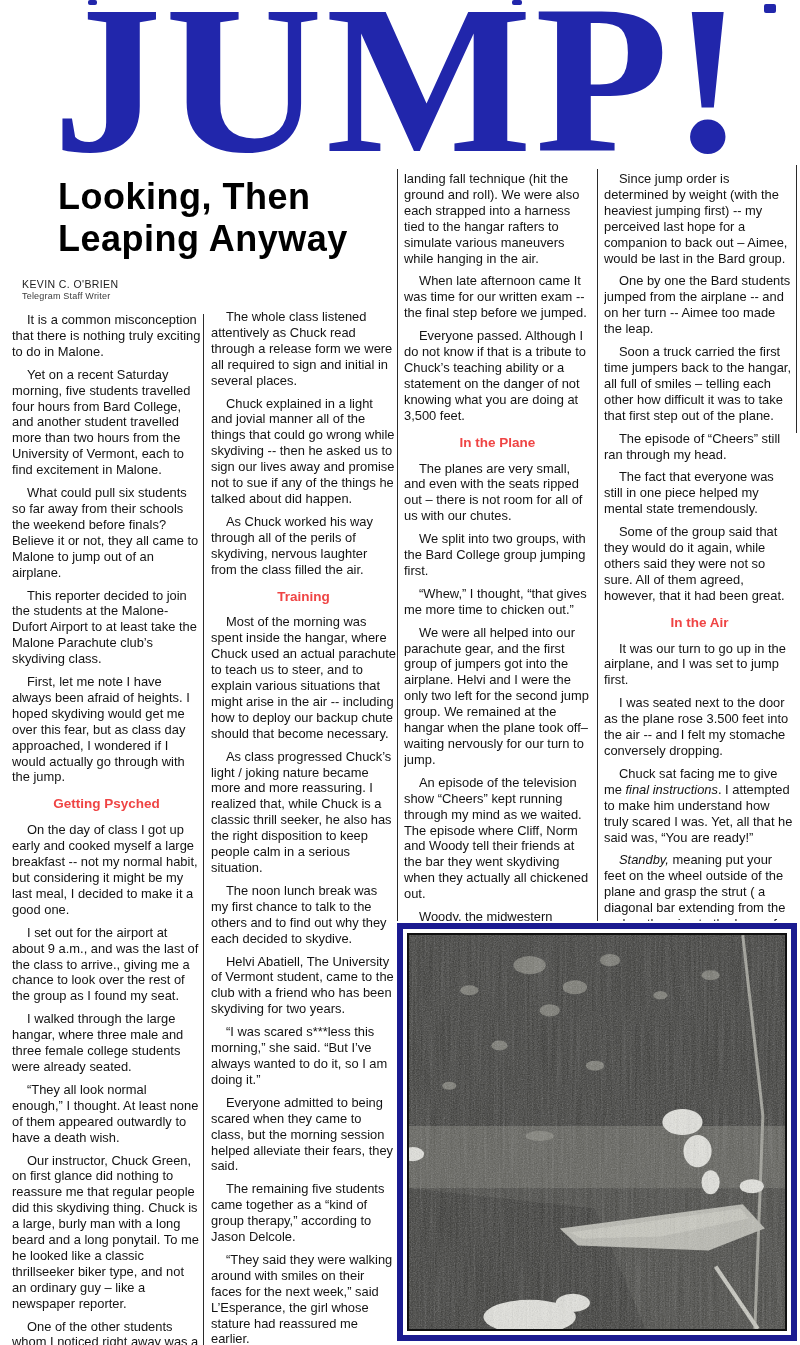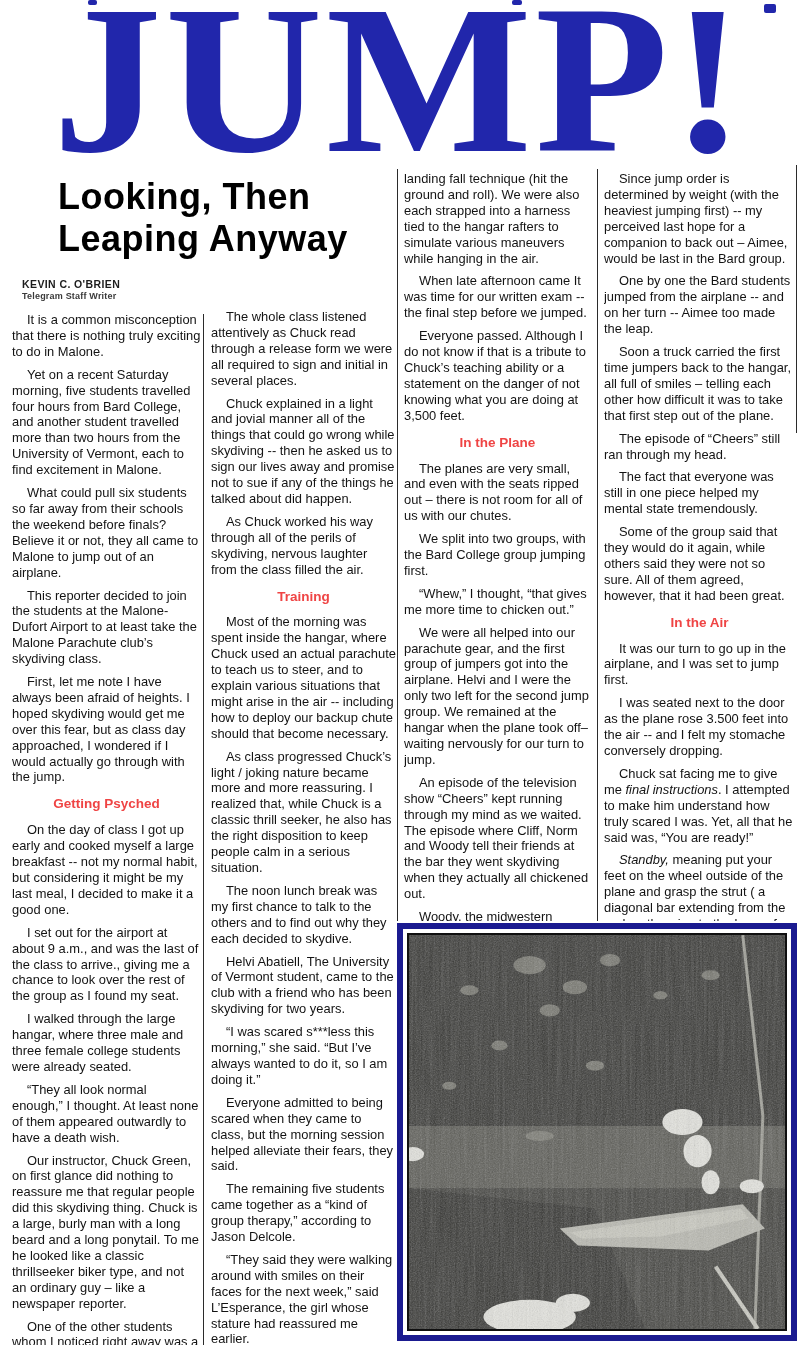--- a/index.html
+++ b/index.html
@@ -21,22 +21,22 @@
   #speck2{left:512px;top:0;width:10px;height:5px}
   #speck3{left:764px;top:4px;width:12px;height:9px}
   
   .headline{
     position:absolute;left:58px;top:176px;width:340px;
     font-family:Liberation Sans, sans-serif;font-weight:bold;
     font-size:36px;line-height:1.16;color:#000;
     white-space:pre-line;letter-spacing:.5px;
   }
   .byline{position:absolute;left:22px;top:278px;line-height:1.25}
-  .byline .author{font-weight:bold;font-size:10.5px;letter-spacing:.4px;color:#1c1c1c}
-  .byline .role{font-weight:bold;font-size:9px;color:#3a3a3a;letter-spacing:.2px}
+  .byline .author{font-weight:normal;font-size:10.5px;letter-spacing:.4px;color:#1c1c1c}
+  .byline .role{font-weight:normal;font-size:9px;color:#3a3a3a;letter-spacing:.2px}
   
   .col{position:absolute;font-size:12.9px;line-height:15.9px;overflow:hidden;text-align:left}
   .col p{margin:0 0 7px;text-indent:15px}
   .col h3{margin:11px 0 10px;font-size:13.5px;text-align:center;font-weight:bold;color:#ef4444}
   #col1{left:12px;top:312px;width:189px;height:1033px}
   #col2{left:211px;top:309px;width:185px;height:1036px}
   #col3{left:404px;top:171px;width:187px;height:750px}
   #col4{left:604px;top:171px;width:191px;height:750px}
   
   .vrule{position:absolute;width:1px;background:#2b2b2b}

